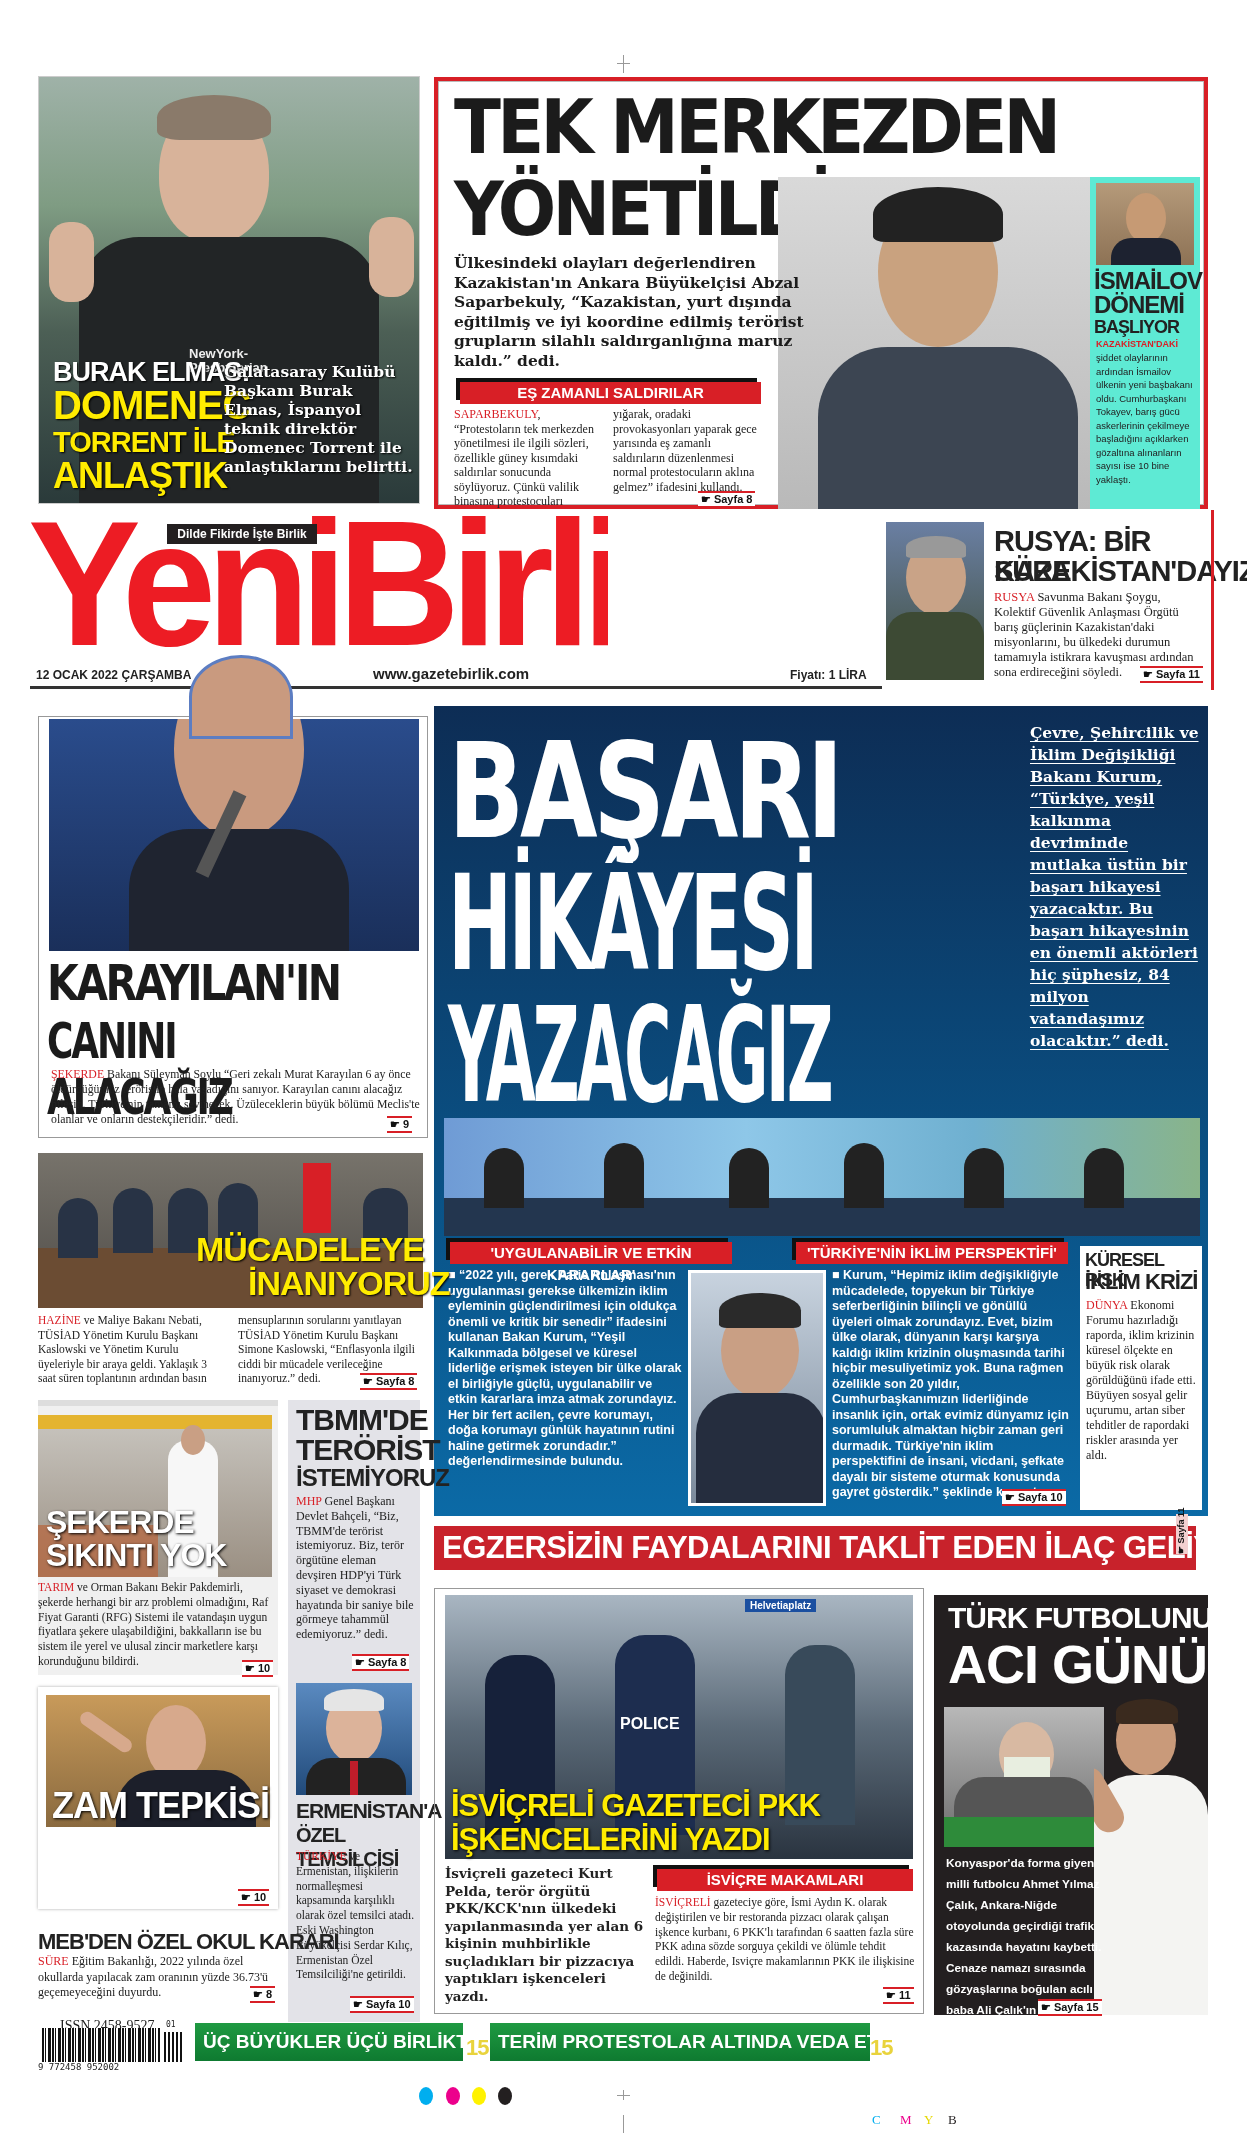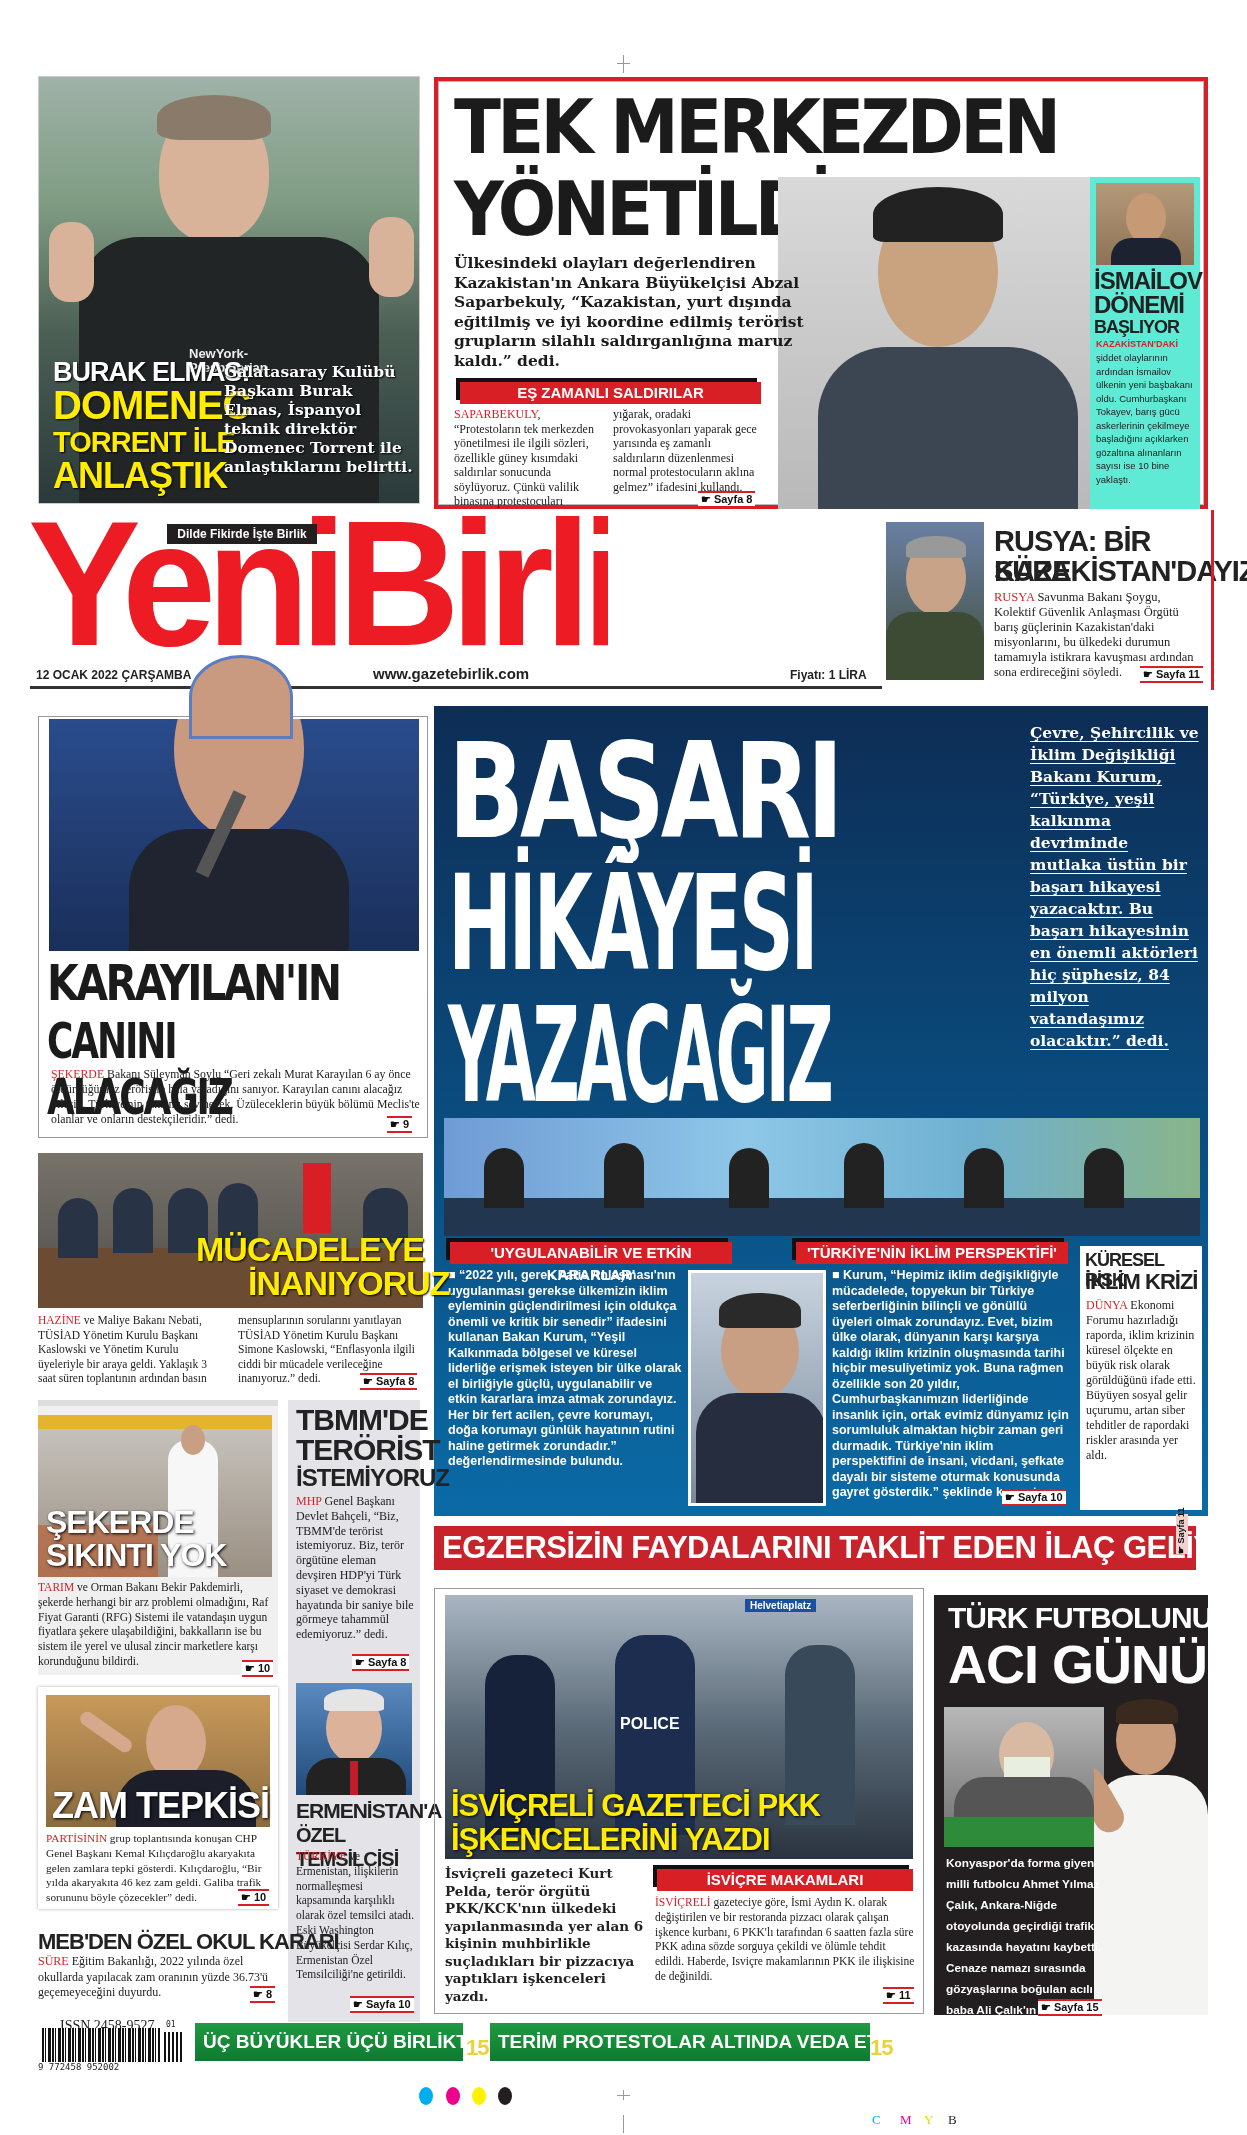--- a/index.html
+++ b/index.html
@@ -211,23 +211,20 @@
   <span class="abs ref" style="left:62px;top:321px">☛ Sayfa 10</span>
 </div>
 
 <div class="abs" style="left:38px;top:1687px;width:240px;height:222px;box-shadow:0 0 3px #aaa">
   <div class="photo" style="left:8px;top:8px;width:224px;height:132px;background:linear-gradient(180deg,#c89a5a,#8a6a3f)">
     <div class="abs" style="left:100px;top:10px;width:60px;height:75px;border-radius:50%;background:#d7a98c"></div>
     <div class="abs" style="left:70px;top:75px;width:140px;height:60px;border-radius:40px 40px 0 0;background:#1c1f2a"></div>
     <div class="abs" style="left:30px;top:30px;width:60px;height:14px;border-radius:7px;background:#d7a98c;transform:rotate(35deg)"></div>
   </div>
   <div class="abs cond" style="left:14px;top:100px;font-size:36px;line-height:38px;color:#fff;text-shadow:1px 1px 3px #000">ZAM TEPKİSİ</div>
-  <div class="abs body-serif" style="left:8px;top:144px;width:230px;font-size:11.3px;line-height:14.8px">
-    <span class="red">PARTİSİNİN</span><span> grup toplantısında konuşan CHP Genel Başkanı Kemal Kılıçdaroğlu akaryakıta gelen zamlara tepki gösterdi. Kılıçdaroğlu, “Bir yılda akaryakıta 46 kez zam geldi. Galiba trafik sorununu böyle çözecekler” dedi.</span>
-  </div>
   <span class="abs ref" style="left:200px;top:202px">☛ 10</span>
 </div>
 
 <div class="abs" style="left:38px;top:1930px;width:240px;height:88px">
   <div class="abs cond" style="left:0;top:0;font-size:22px;line-height:24px;color:#222;white-space:nowrap">MEB'DEN ÖZEL OKUL KARARI</div>
   <div class="abs body-serif" style="left:0;top:24px;width:240px;font-size:12px;line-height:15.5px">
     <span class="red">SÜRE</span><span> Eğitim Bakanlığı, 2022 yılında özel okullarda yapılacak zam oranının yüzde 36.73'ü geçemeyeceğini duyurdu.</span>
   </div>
   <span class="abs ref" style="left:212px;top:56px">☛ 8</span>
 </div>

